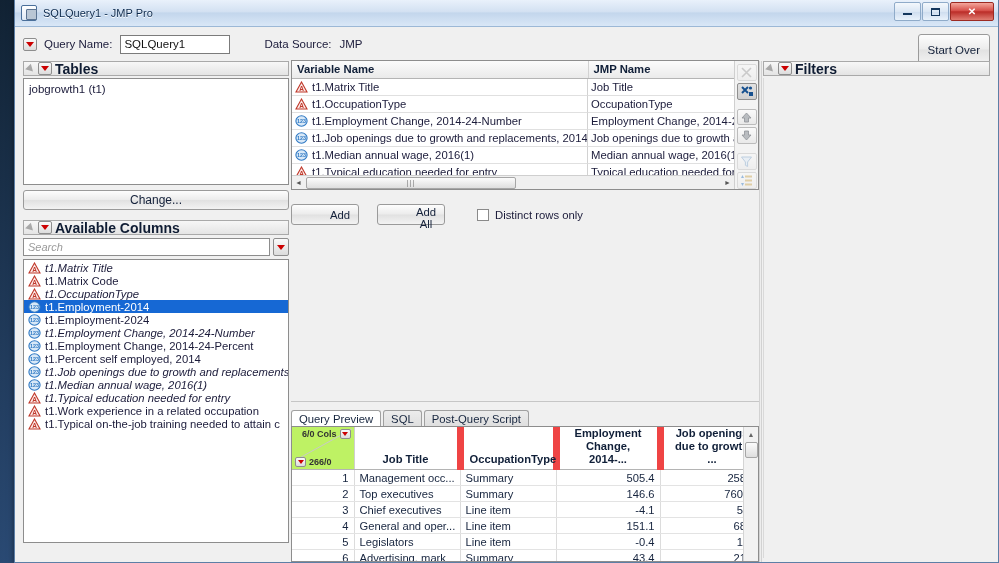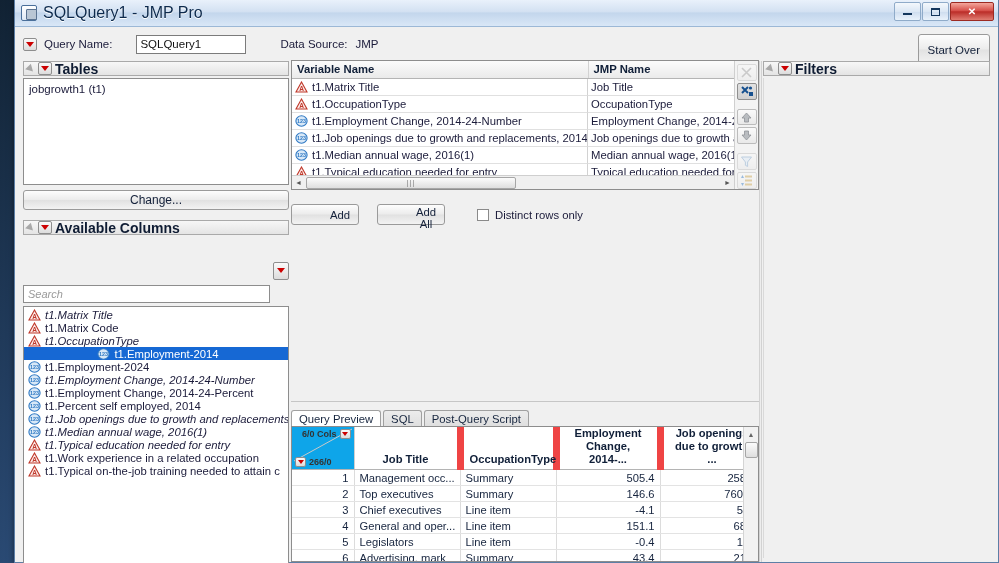--- a/index.html
+++ b/index.html
@@ -38,21 +38,21 @@
     background: linear-gradient(180deg,#fff,#dfe9f5);
     border: 1px solid #4a6f9a; border-radius: 2px;
     position: relative;
   }
   #titlebar .app-icon::after {
     content:""; position:absolute; left:4px; top:3px;
     width:9px; height:9px; background:#b9c6d4;
     border:1px solid #5b7391; border-radius:1px;
   }
   #title-text {
-    font-size: 16px; color: #0d2a4d; font-weight: 400;
+    font-size: 11px; color: #0d2a4d; font-weight: 400;
     text-shadow: 0 1px 0 #fff;
   }
   .win-btns { position: absolute; right: 4px; top: 2px; display: flex; gap: 1px; }
   .win-btn {
     width: 27px; height: 19px;
     background: linear-gradient(180deg,#f4f8fc 0%,#dbe7f4 50%,#cddcee 51%,#e9f2fb 100%);
     border: 1px solid #8fabc9; border-radius: 2px;
     display: flex; align-items: center; justify-content: center;
     font-size: 10px; color: #13365c;
   }
@@ -77,21 +77,21 @@
     display: inline-flex; align-items: center; justify-content: center;
     flex: 0 0 auto;
   }
   .red-tri::after {
     content:""; width:0; height:0;
     border-left:4px solid transparent; border-right:4px solid transparent;
     border-top:5px solid #cc0000;
   }
   #query-bar .lbl { margin-left: 7px; font-size: 11.5px; }
   #query-name-input {
-    margin-left: 24px; width: 110px; height: 19px;
+    margin-left: 8px; width: 110px; height: 19px;
     border: 1px solid #7b7b7b; background: #fff;
     font-family: "Liberation Sans", sans-serif; font-size: 11.5px;
     color: #111; padding: 0 3px;
   }
   #ds-label { margin-left: 34px; font-size: 11.5px; }
   #ds-value { margin-left: 8px; font-size: 11.5px; }
   #start-over {
     position: absolute; right: 8px; top: 7px;
     height: 31px; padding: 0 9px;
     background: linear-gradient(180deg,#fdfdfd 0%,#ececec 48%,#e2e2e2 52%,#f3f3f3 100%);
@@ -133,21 +133,21 @@
     margin-top: 5px; width: 100%; height: 20px;
     background: linear-gradient(180deg,#fdfdfd 0%,#ececec 48%,#e1e1e1 52%,#f3f3f3 100%);
     border: 1px solid #9a9a9a; border-radius: 3px;
     font-family: "Liberation Sans", sans-serif; font-size: 12px; color: #14213a;
   }
   #avail-header { margin-top: 10px; }
   #search-row { margin-top: 3px; display: flex; align-items: center; gap: 3px; }
   #search-input {
     flex: 1 1 auto; height: 18px; border: 1px solid #8d8d8d; background: #fff;
     font-family: "Liberation Sans", sans-serif; font-size: 11px;
-    font-style: italic; color: #8a8a8a; padding: 0 4px; margin-top: 47px;
+    font-style: italic; color: #8a8a8a; padding: 0 4px;
   }
   #search-input::placeholder { color:#9a9a9a; font-style: italic; }
   #search-drop {
     width: 16px; height: 18px;
     background: linear-gradient(180deg,#fafafa,#dcdcdc);
     border: 1px solid #8e8e8e; border-radius: 2px;
     display: flex; align-items: center; justify-content: center;
   }
   #search-drop::after {
     content:""; width:0;height:0;
@@ -155,21 +155,21 @@
     border-top:5px solid #cc0000;
   }
   #avail-list {
     margin-top: 3px; height: 284px; background: #fff;
     border: 1px solid #8d8d8d; overflow: hidden; padding-top: 1px;
   }
   .col-item {
     display: flex; align-items: center; height: 13px;
     padding-left: 4px; font-size: 11.3px; white-space: nowrap;
   }
-  .col-item.selected { background: #1668d4; color: #fff; justify-content: center; }
+  .col-item.selected { background: #1668d4; color: #fff; }
   .col-item .cname { margin-left: 4px; }
   .col-item.italic .cname { font-style: italic; }
 
   
   .ic { width: 13px; height: 12px; flex: 0 0 auto; position: relative; }
   .ic svg { display:block; }
 
   
   #mid-col { position: absolute; left: 276px; top: 0; width: 468px; bottom: 4px; }
   .tabstrip { display: flex; align-items: flex-end; height: 18px; }
@@ -255,21 +255,21 @@
   #preview-wrap { position: absolute; left: 0; right: 0; top: 348px; bottom: -4px; }
   #preview-box {
     border: 1px solid #8d8d8d; background: #fff;
     position: absolute; left: 0; right: 0; top: 17px; bottom: 0;
     overflow: hidden; display: flex;
   }
   #prev-table-area { flex: 1 1 auto; overflow: hidden; }
   table.prev { width: 100%; border-collapse: collapse; table-layout: fixed; }
   table.prev th.corner {
     width: 62px; height: 36px; padding: 0; position: relative;
-    background: #0ea5e9; border-right: 1px solid #cfcfcf; border-bottom: 1px solid #b4b4b4; text-align: right;
+    background: #bef264; border-right: 1px solid #cfcfcf; border-bottom: 1px solid #b4b4b4; text-align: right;
   }
   .corner-diag {
     position: absolute; left: 0; top: 0; width: 100%; height: 100%;
     overflow: hidden;
   }
   .corner-diag svg { position:absolute; left:0; top:0; }
   .cols-tag {
     position: absolute; right: 3px; top: 2px; display: flex; align-items: center; gap: 3px;
     font-size: 9px; color: #333;
   }

